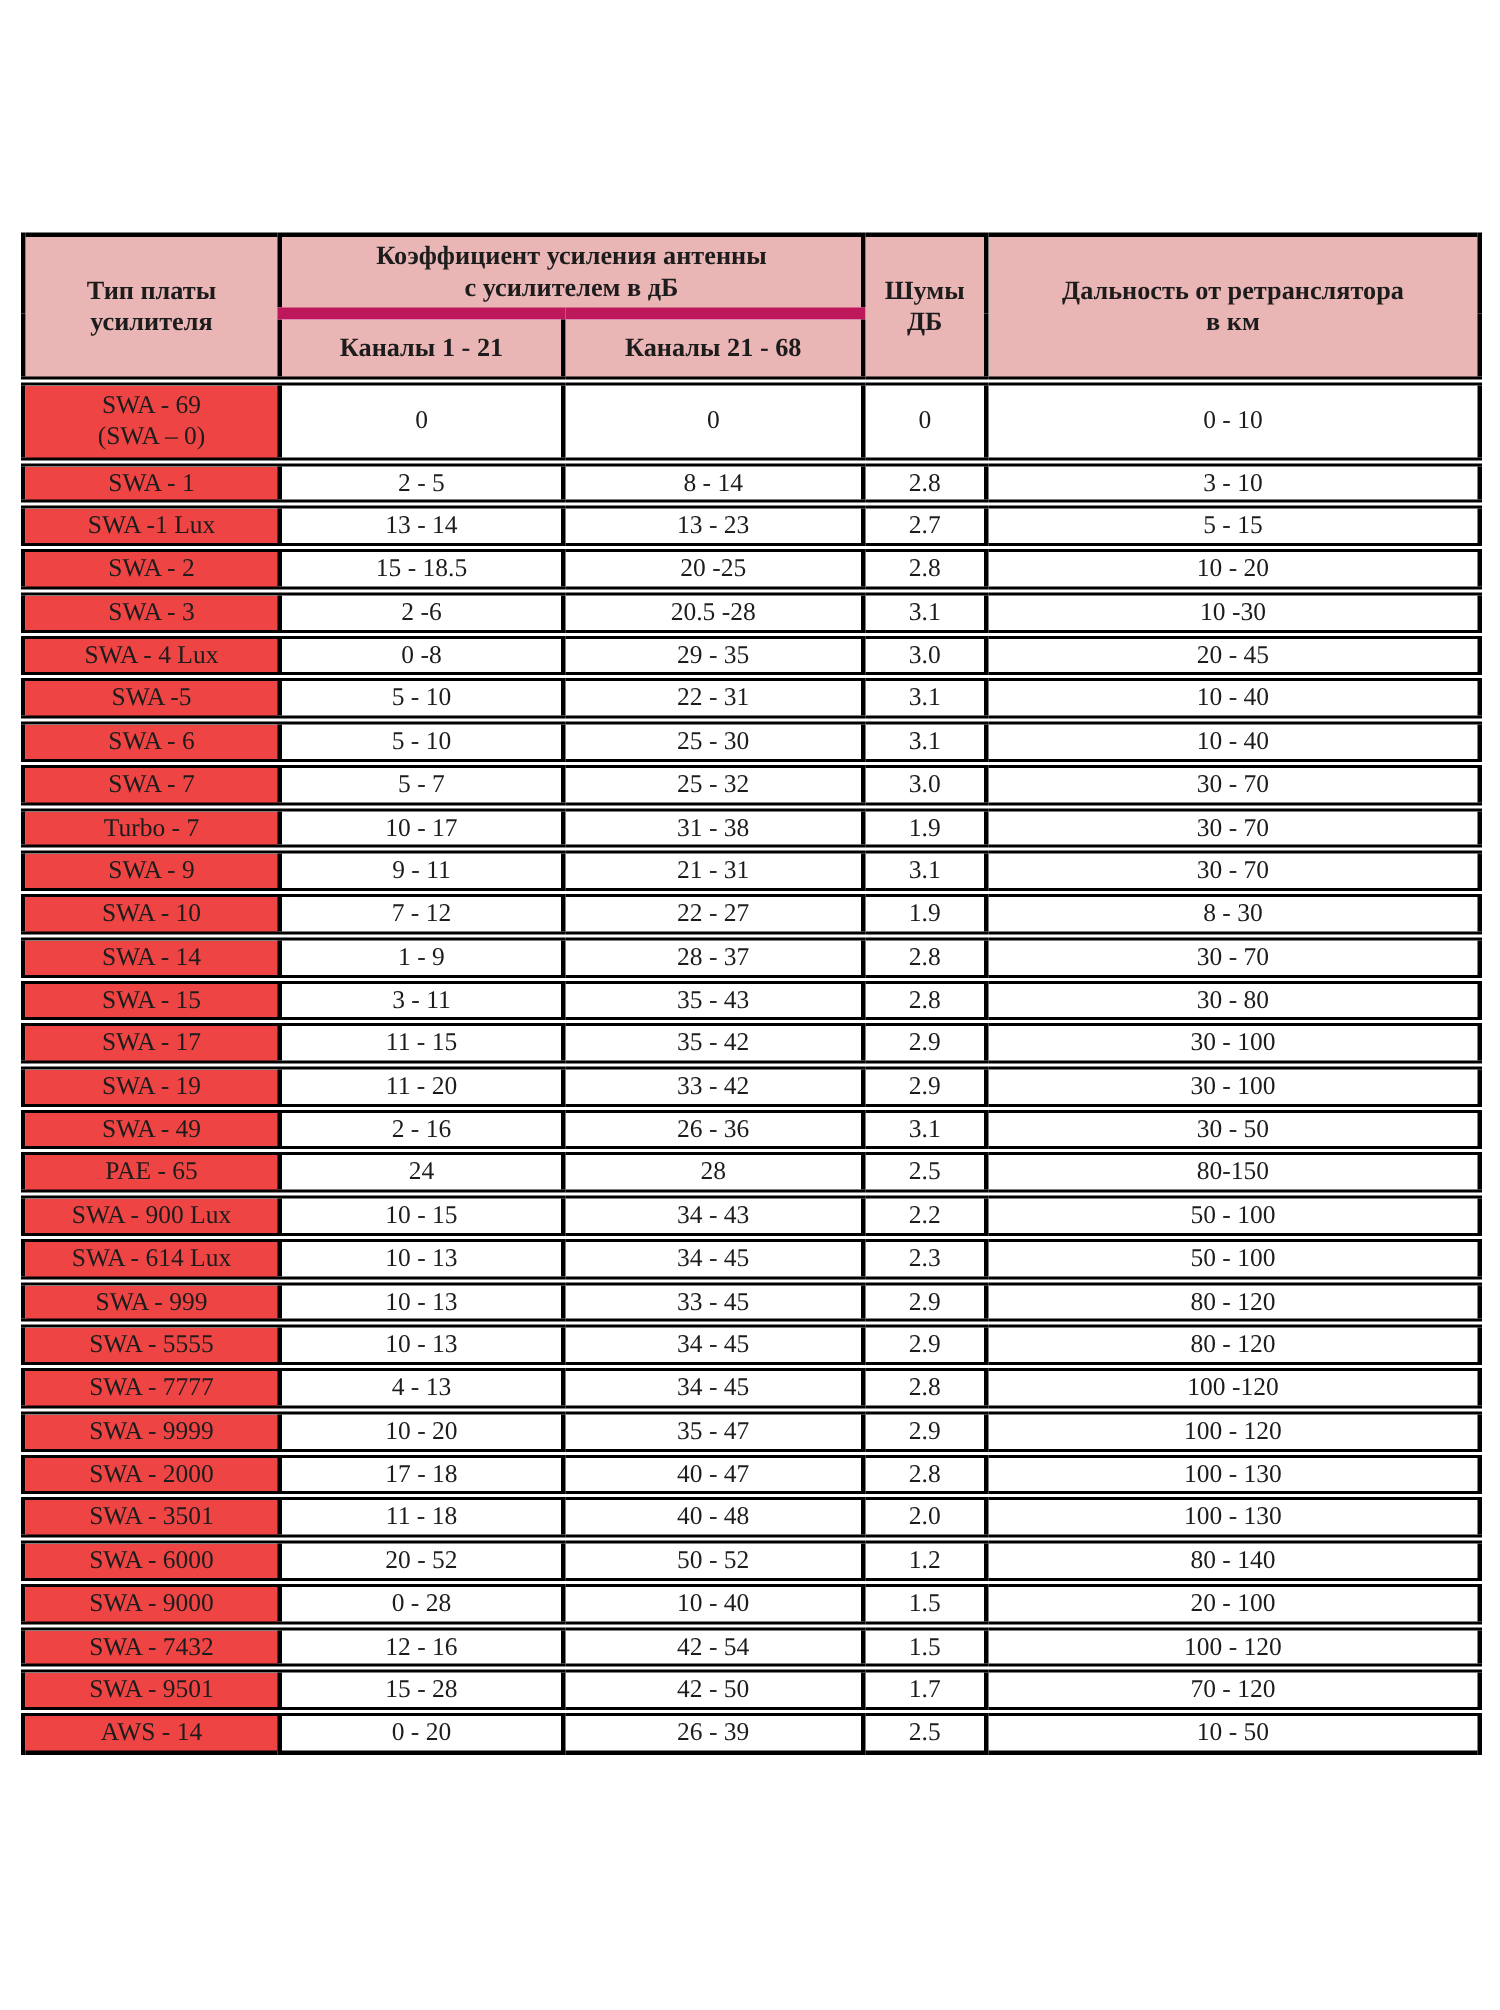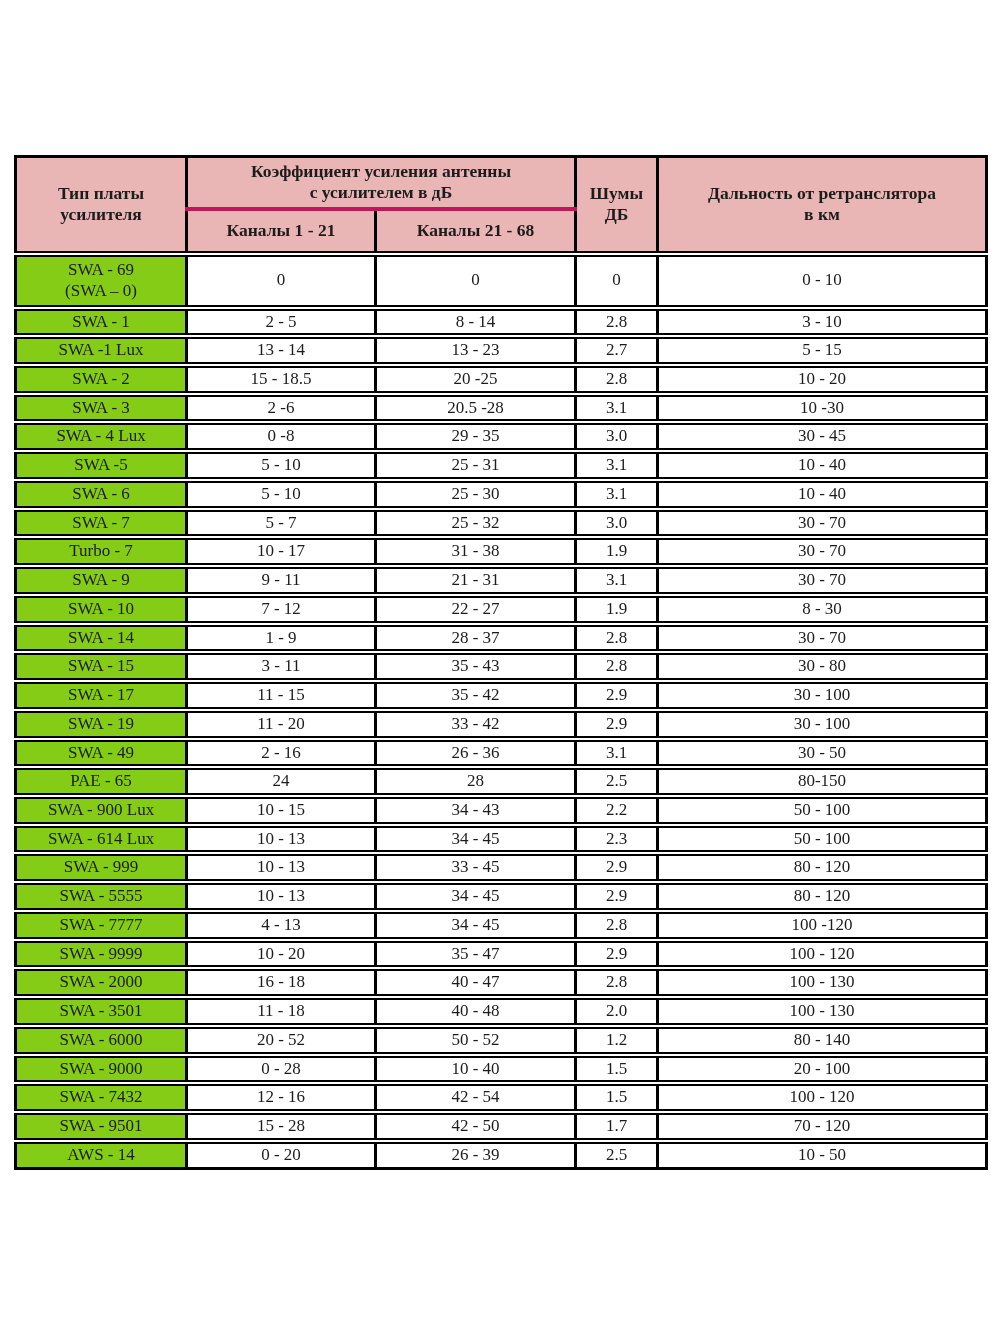--- a/index.html
+++ b/index.html
@@ -33,29 +33,29 @@
     line-height: 1.22;
     overflow: hidden;
   }
   table.amp thead th {
     background: #eab5b5;
     font-weight: bold;
     font-size: 17.5px;
     padding: 2px 4px;
   }
   .th-main { height: 52px; }
-  .th-sub  { height: 45px; border-top: 4px solid #be185d; }
+  .th-sub  { height: 45px; border-top: 8px solid #be185d; }
   table.amp tbody td {
     border-top: 6px double #000;
     font-size: 17px;
     height: 27px;
     padding: 1px 3px;
     background: #ffffff;
   }
-  table.amp tbody td.label-cell { background: #84cc16; }
+  table.amp tbody td.label-cell { background: #ef4444; }
   table.amp tbody tr.tall td { height: 54px; }
 </style>
 </head>
 <body>
 
 <div class="page">
   <div class="table-wrap">
     <table class="amp">
       <colgroup>
         <col style="width:171px">
@@ -115,26 +115,26 @@
             <td>2 -6</td>
             <td>20.5 -28</td>
             <td>3.1</td>
             <td>10 -30</td>
           </tr>
           <tr>
             <td class="label-cell">SWA - 4 Lux</td>
             <td>0 -8</td>
             <td>29 - 35</td>
             <td>3.0</td>
-            <td>30 - 45</td>
+            <td>20 - 45</td>
           </tr>
           <tr>
             <td class="label-cell">SWA -5</td>
             <td>5 - 10</td>
-            <td>25 - 31</td>
+            <td>22 - 31</td>
             <td>3.1</td>
             <td>10 - 40</td>
           </tr>
           <tr>
             <td class="label-cell">SWA - 6</td>
             <td>5 - 10</td>
             <td>25 - 30</td>
             <td>3.1</td>
             <td>10 - 40</td>
           </tr>
@@ -245,21 +245,21 @@
           </tr>
           <tr>
             <td class="label-cell">SWA - 9999</td>
             <td>10 - 20</td>
             <td>35 - 47</td>
             <td>2.9</td>
             <td>100 - 120</td>
           </tr>
           <tr>
             <td class="label-cell">SWA - 2000</td>
-            <td>16 - 18</td>
+            <td>17 - 18</td>
             <td>40 - 47</td>
             <td>2.8</td>
             <td>100 - 130</td>
           </tr>
           <tr>
             <td class="label-cell">SWA - 3501</td>
             <td>11 - 18</td>
             <td>40 - 48</td>
             <td>2.0</td>
             <td>100 - 130</td>

